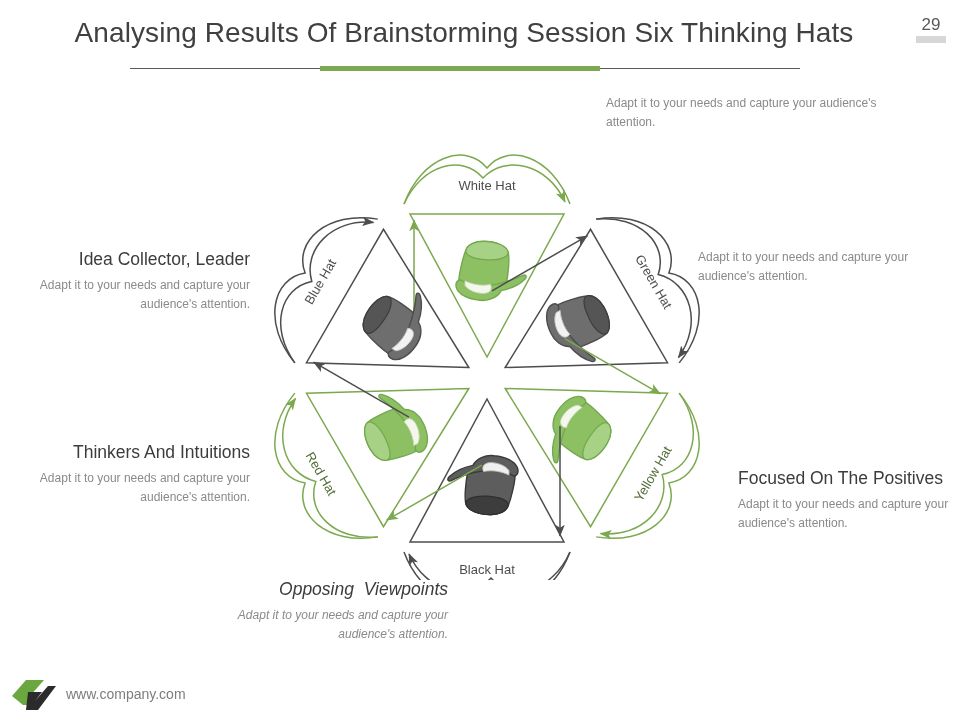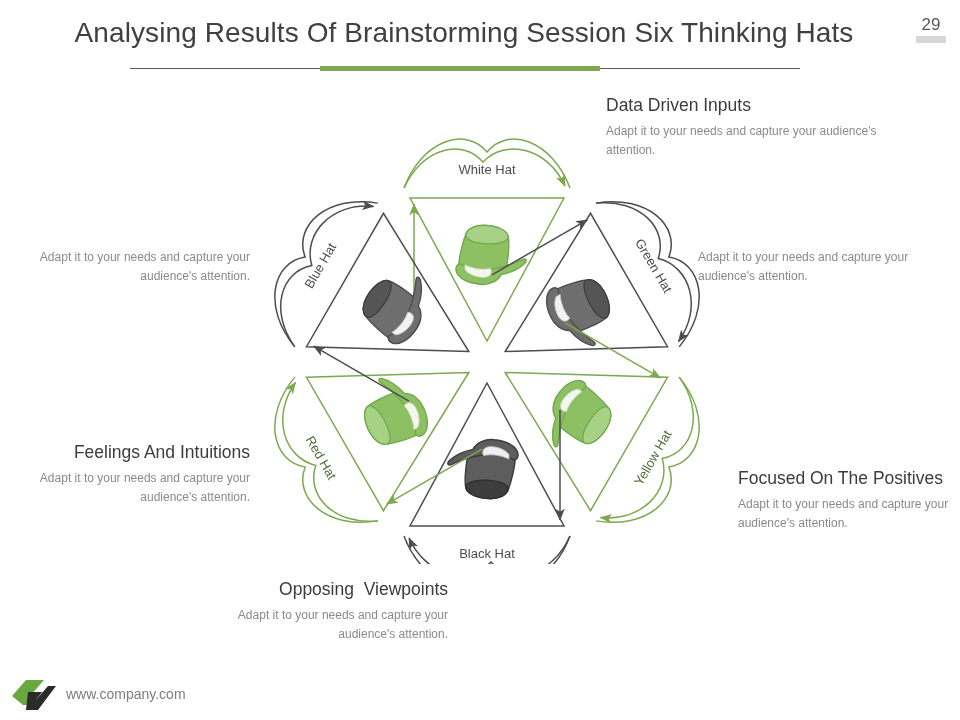--- a/index.html
+++ b/index.html
@@ -75,26 +75,26 @@
     margin: 0;
   }
   .txt-left { text-align: right; }
   .txt-right { text-align: left; }
 
   #blk-data-driven   { left: 606px; top: 94px;  width: 300px; }
   #blk-outside-box   { left: 698px; top: 248px; width: 260px; }
   #blk-focused       { left: 698px; top: 467px; width: 260px; margin-left: 40px; }
   #blk-idea          { left: 35px;  top: 248px; width: 215px; }
   #blk-feelings      { left: 35px;  top: 441px; width: 215px; }
-  #blk-opposing      { left: 190px; top: 578px; width: 258px; }
+  #blk-opposing      { left: 190px; top: 578px; width: 258px; font-style: italic; }
 
   
   #diagram {
     position: absolute;
-    left: 262px; top: 104px;
+    left: 262px; top: 120px;
     width: 450px; height: 460px;
   }
   #diagram svg { display: block; }
 
   .wedge-lbl {
     font-family: "Liberation Sans", sans-serif;
     font-size: 13px;
     fill: #4d4d4d;
   }
   .wedge-lbl-green { fill: #4e6b34; }
@@ -120,39 +120,39 @@
   <span class="bar"></span>
 </div>
 
 <div id="title">Analysing Results Of Brainstorming Session Six Thinking Hats</div>
 <div id="title-rule">
   <div class="thin"></div>
   <div class="thick"></div>
 </div>
 
 <div class="txt-block txt-right" id="blk-data-driven">
-  <p class="heading">Data Driven Inputs</p>
   <p class="body">Adapt it to your needs and capture your audience's attention.</p>
 </div>
 
 <div class="txt-block txt-right" id="blk-outside-box">
   <p class="body">Adapt it to your needs and capture your audience's attention.</p>
 </div>
 
 <div class="txt-block txt-right" id="blk-focused">
   <p class="heading">Focused On The Positives</p>
   <p class="body">Adapt it to your needs and capture your audience's attention.</p>
 </div>
 
 <div class="txt-block txt-left" id="blk-idea">
+  <p class="heading">Idea Collector, Leader</p>
   <p class="body">Adapt it to your needs and capture your audience's attention.</p>
 </div>
 
 <div class="txt-block txt-left" id="blk-feelings">
-  <p class="heading">Feelings And Intuitions</p>
+  <p class="heading">Thinkers And Intuitions</p>
   <p class="body">Adapt it to your needs and capture your audience's attention.</p>
 </div>
 
 <div class="txt-block txt-left" id="blk-opposing">
   <p class="heading">Opposing  Viewpoints</p>
   <p class="body">Adapt it to your needs and capture your audience's attention.</p>
 </div>
 
 <div id="diagram">
 <svg width="450" height="460" viewBox="0 0 450 460" xmlns="http://www.w3.org/2000/svg">

